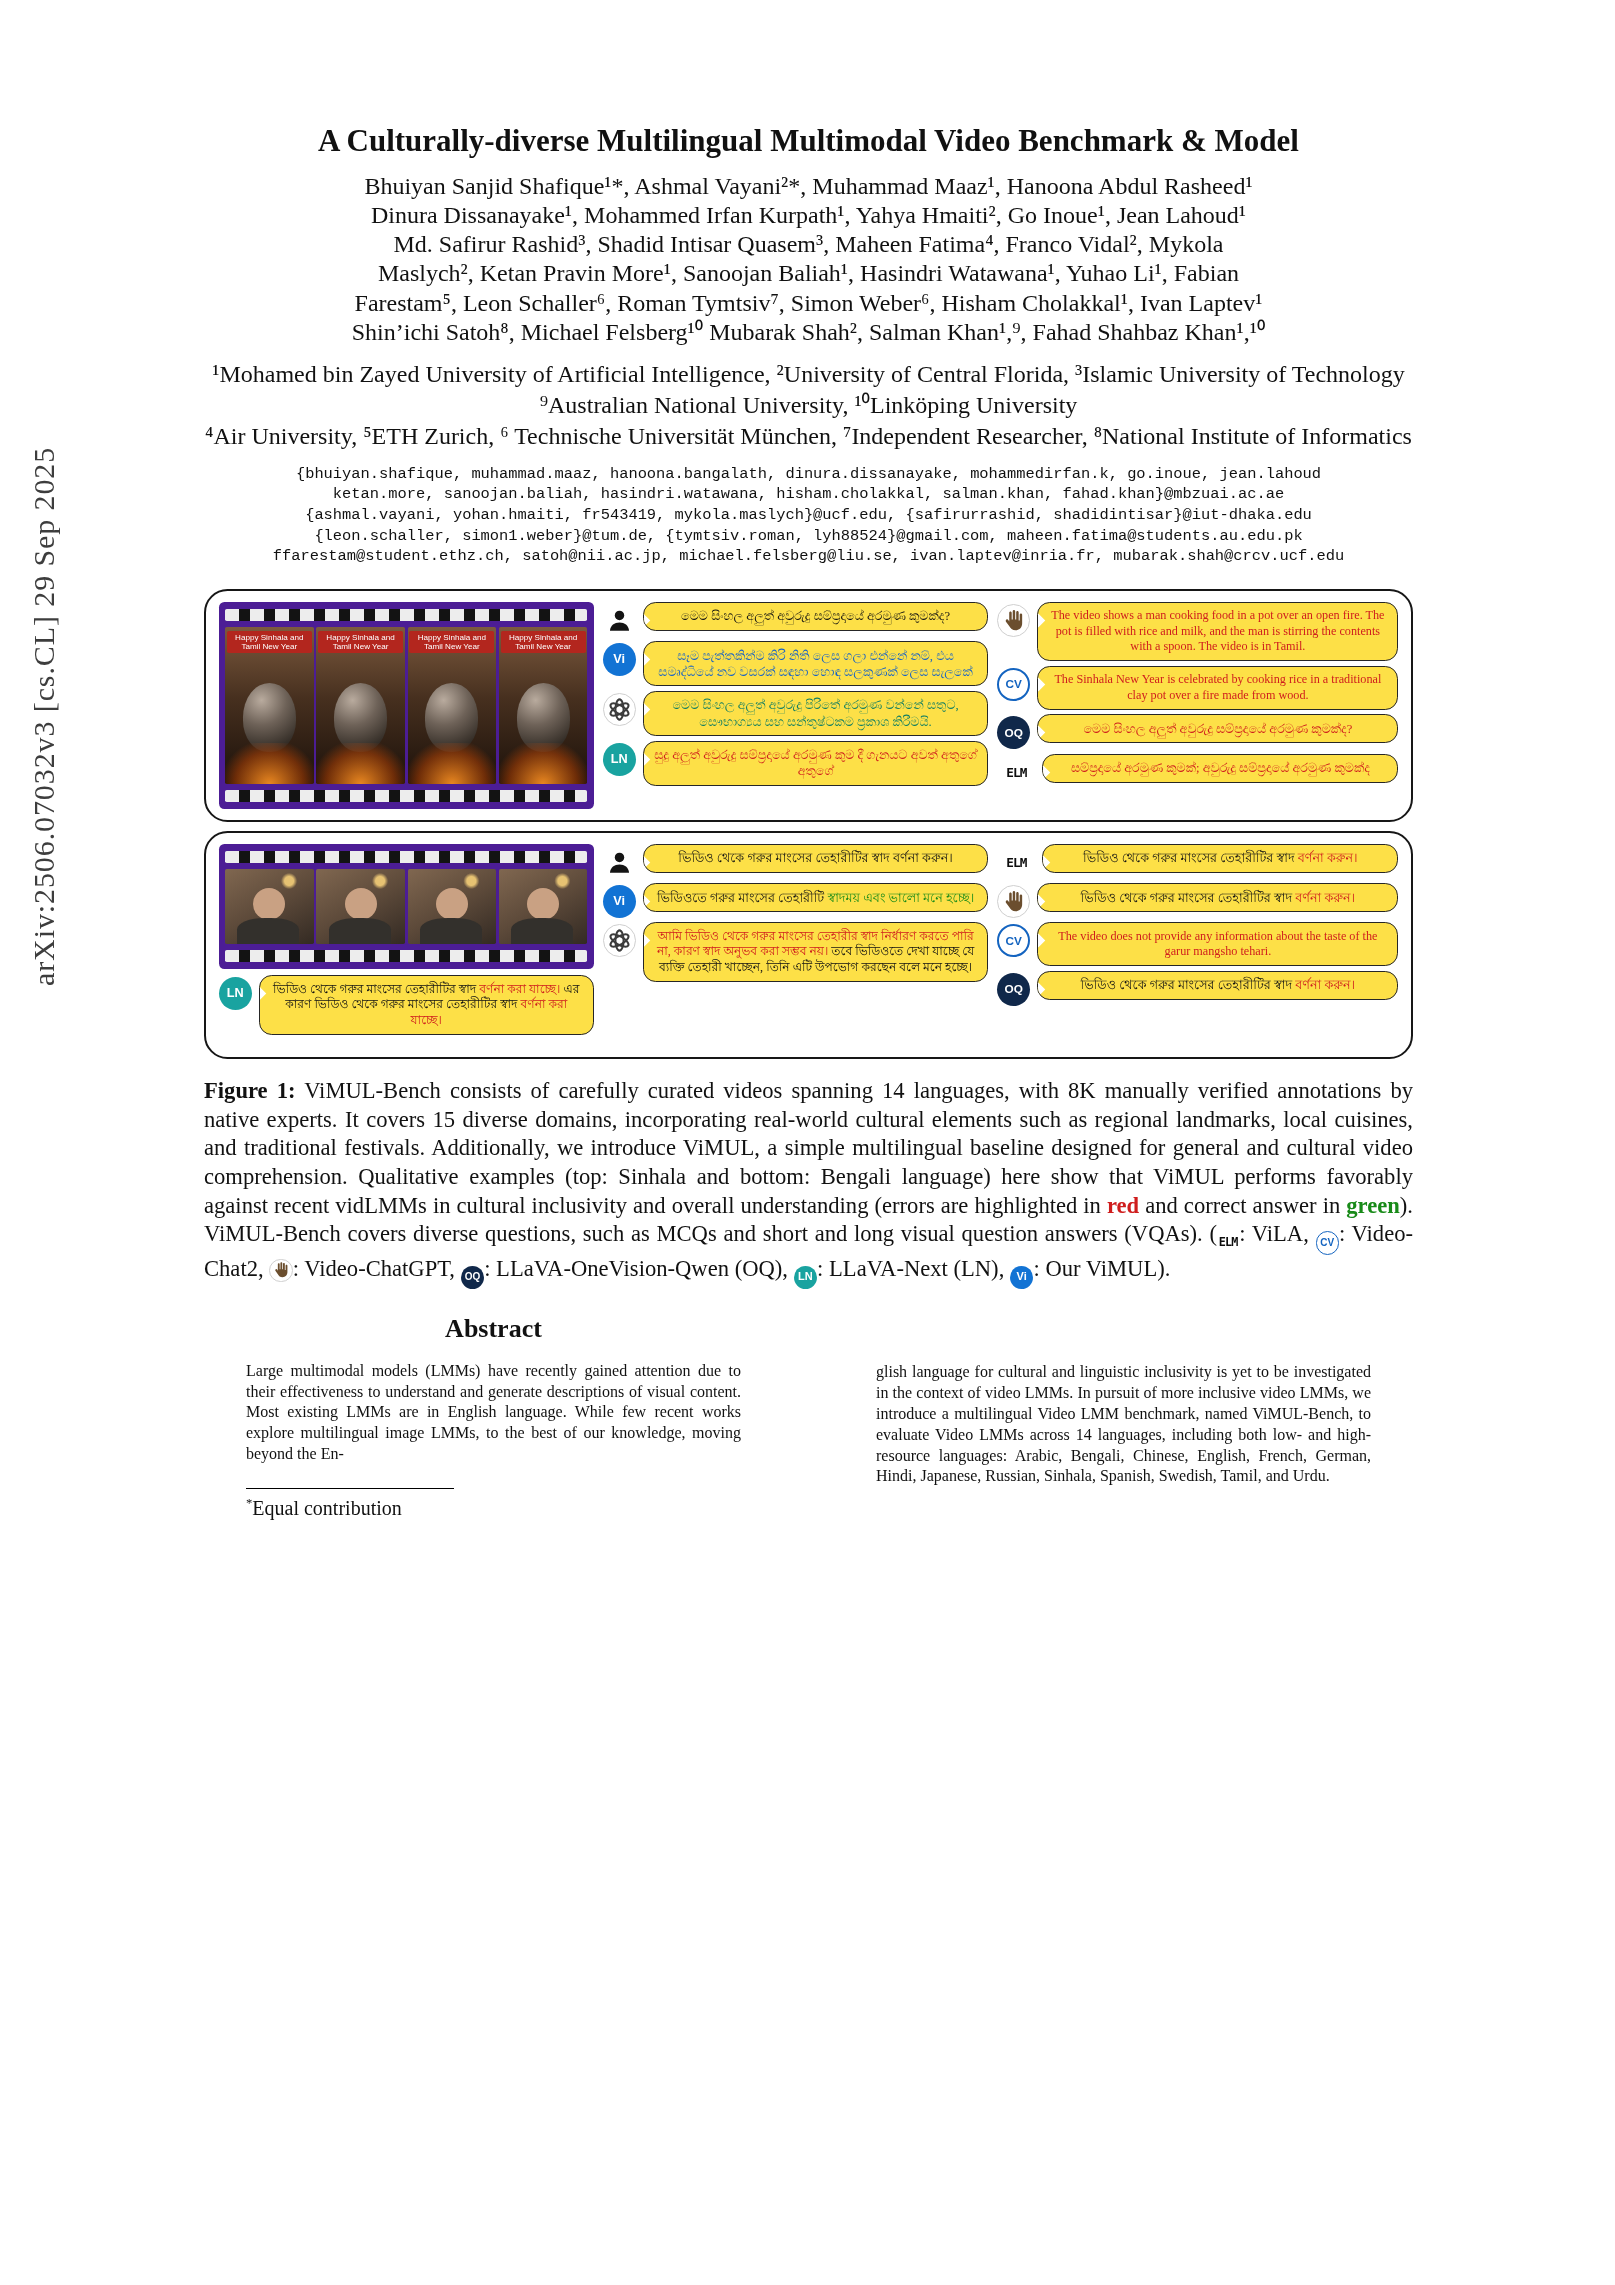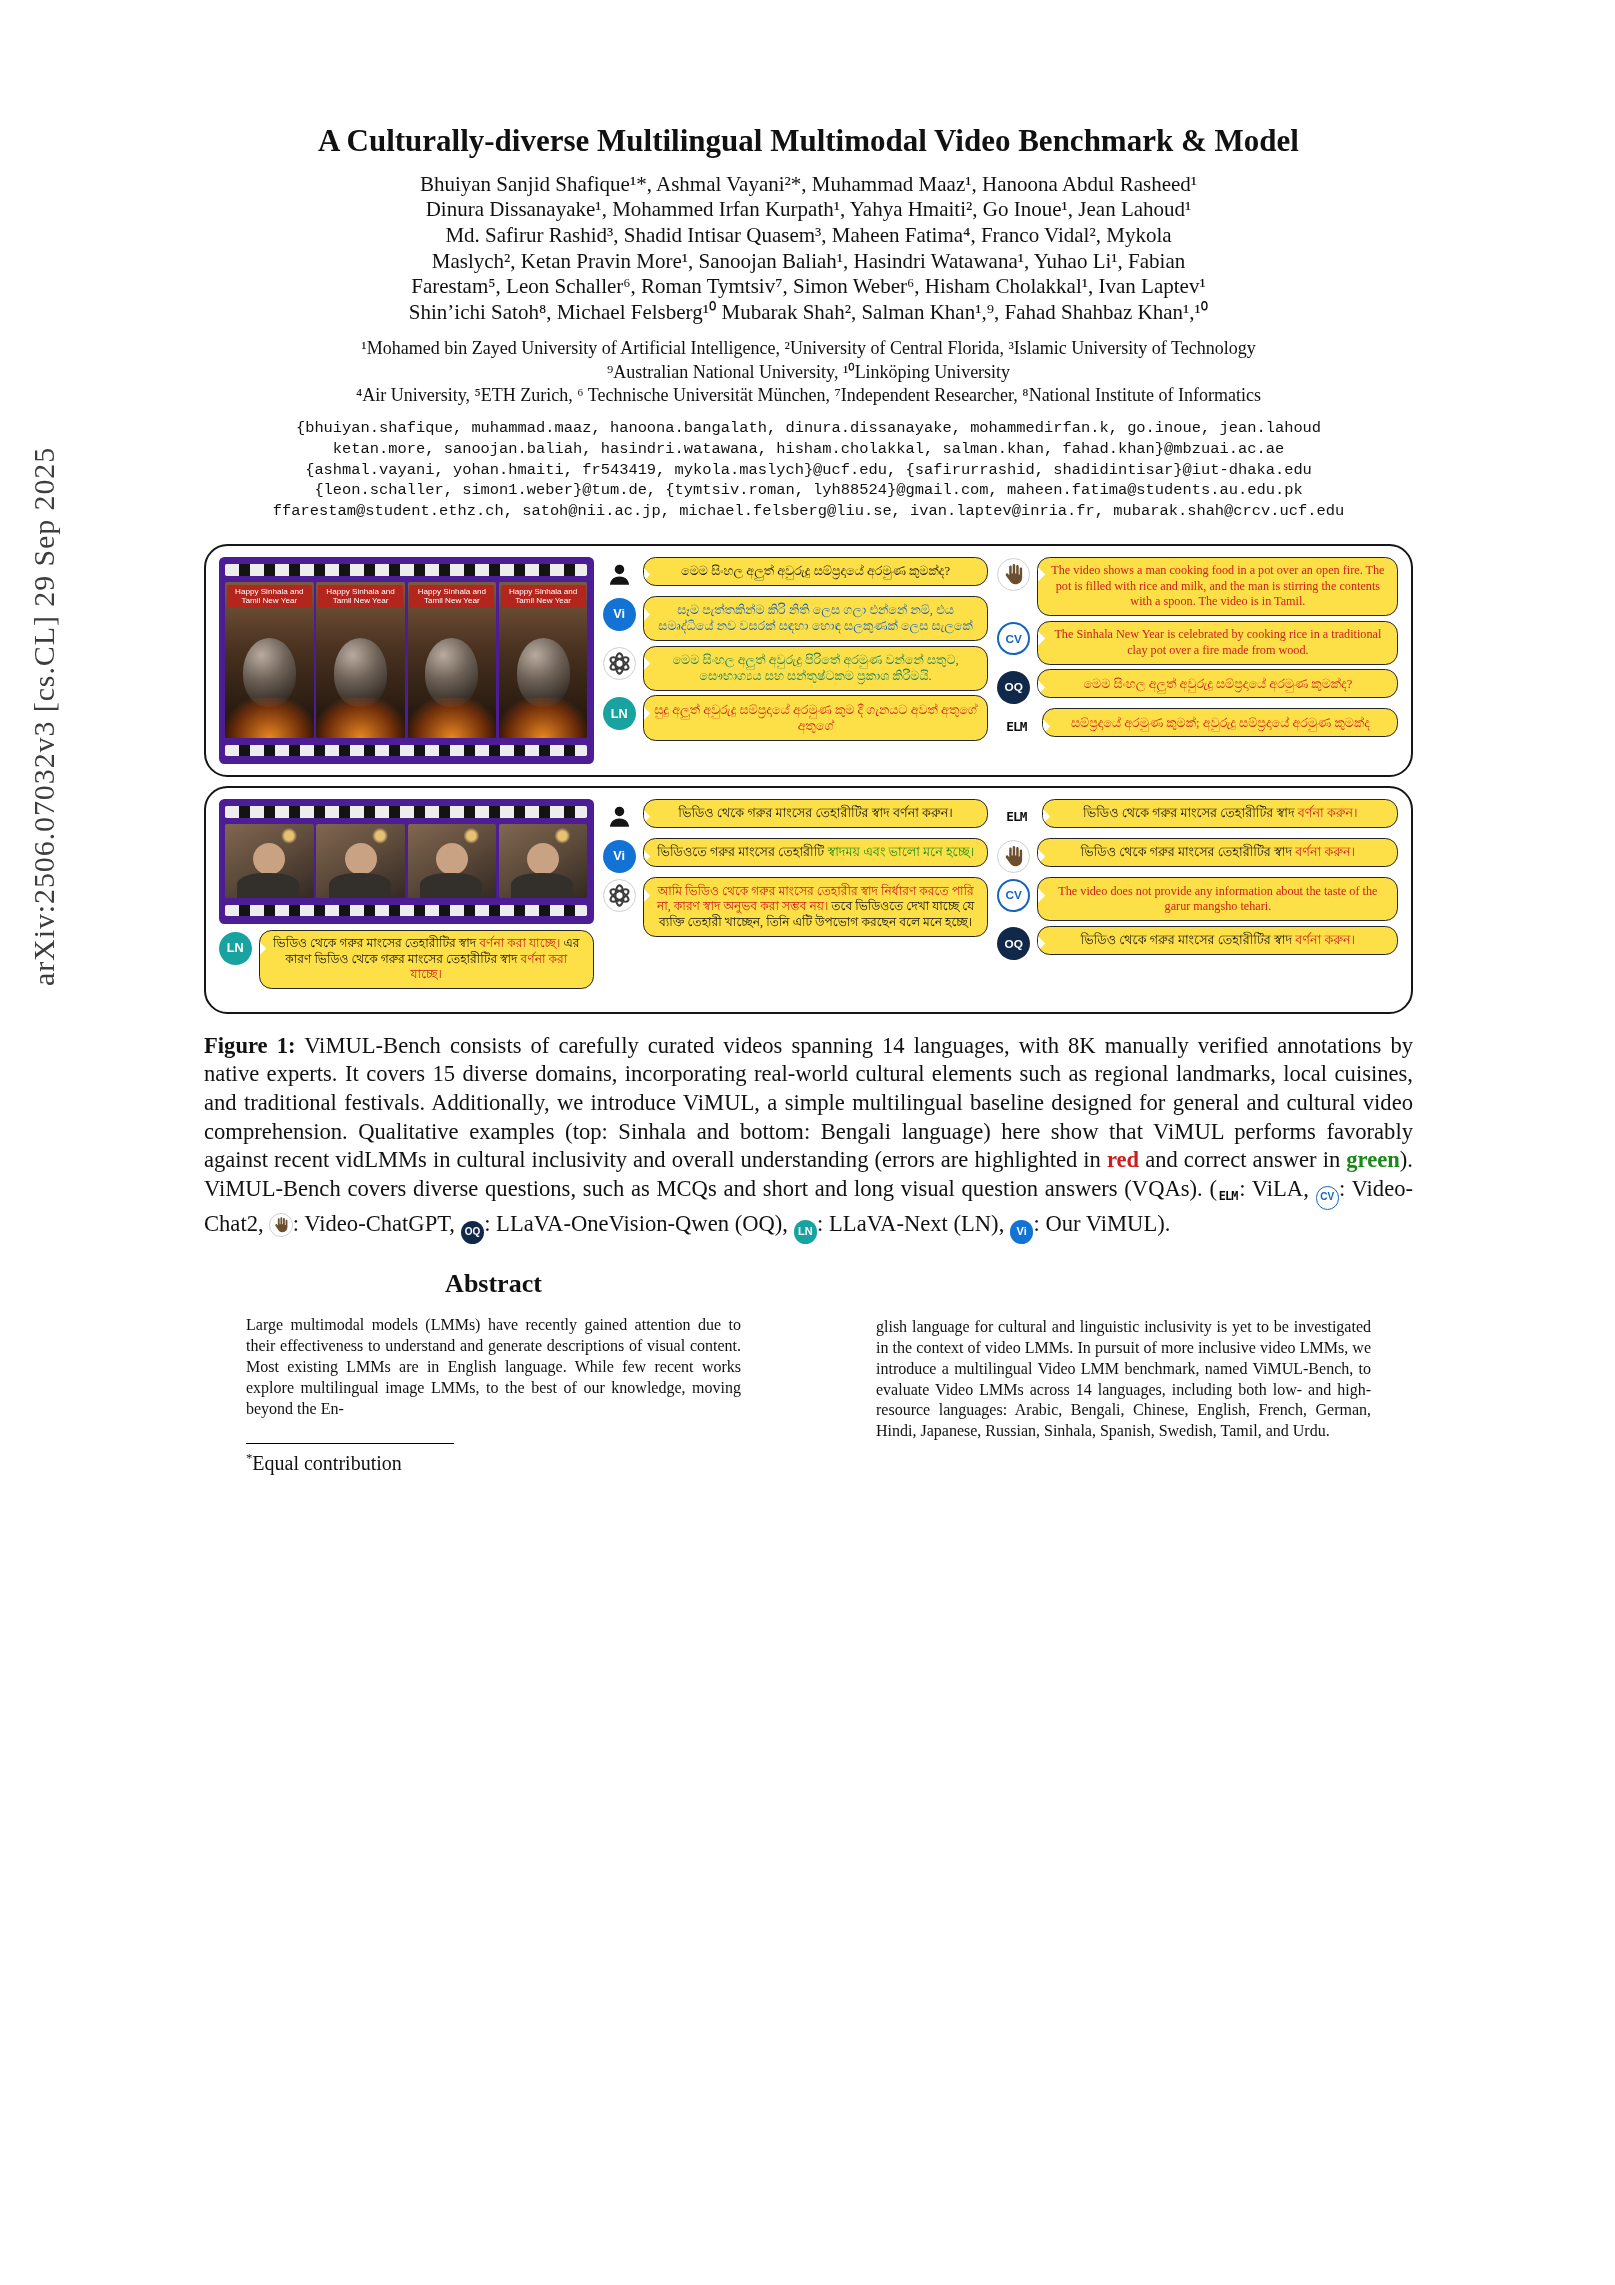--- a/index.html
+++ b/index.html
@@ -12,22 +12,22 @@
   .arxiv-stamp {
     position:absolute; left:27px; top:409px; height:615px; width:42px;
     writing-mode:vertical-rl; transform:rotate(180deg);
     font-size:30px; color:#3d3d3d; letter-spacing:0.9px; text-align:center;
     font-family:"Liberation Serif", serif; white-space:nowrap;
   }
 
   .content { position:absolute; left:204px; top:123px; width:1209px; }
 
   .title { text-align:center; font-size:31px; font-weight:bold; }
-  .authors { margin-top:12.7px; text-align:center; font-size:21px; line-height:1.22; }
-  .affils  { margin-top:11.8px; text-align:center; font-size:18px; line-height:1.3; }
+  .authors { margin-top:12.7px; text-align:center; font-size:24px; line-height:1.22; }
+  .affils  { margin-top:11.8px; text-align:center; font-size:24px; line-height:1.3; }
   .emails  { margin-top:11px; text-align:center; font-family:"Liberation Mono", monospace; font-size:15.4px; line-height:1.34; }
 
   
   .fig { margin-top:22px; }
   .panel { border:2.7px solid #161616; border-radius:23.5px; padding:11px 12.7px; background:#fff; overflow:hidden; }
   .panel-grid { display:grid; gap:9px; height:100%; }
   .p-top { height:233px; }
   .p-bot { height:228px; margin-top:9px; }
   .p-top .panel-grid, .p-bot .panel-grid { grid-template-columns:375px 1fr 1.04fr; }
 

